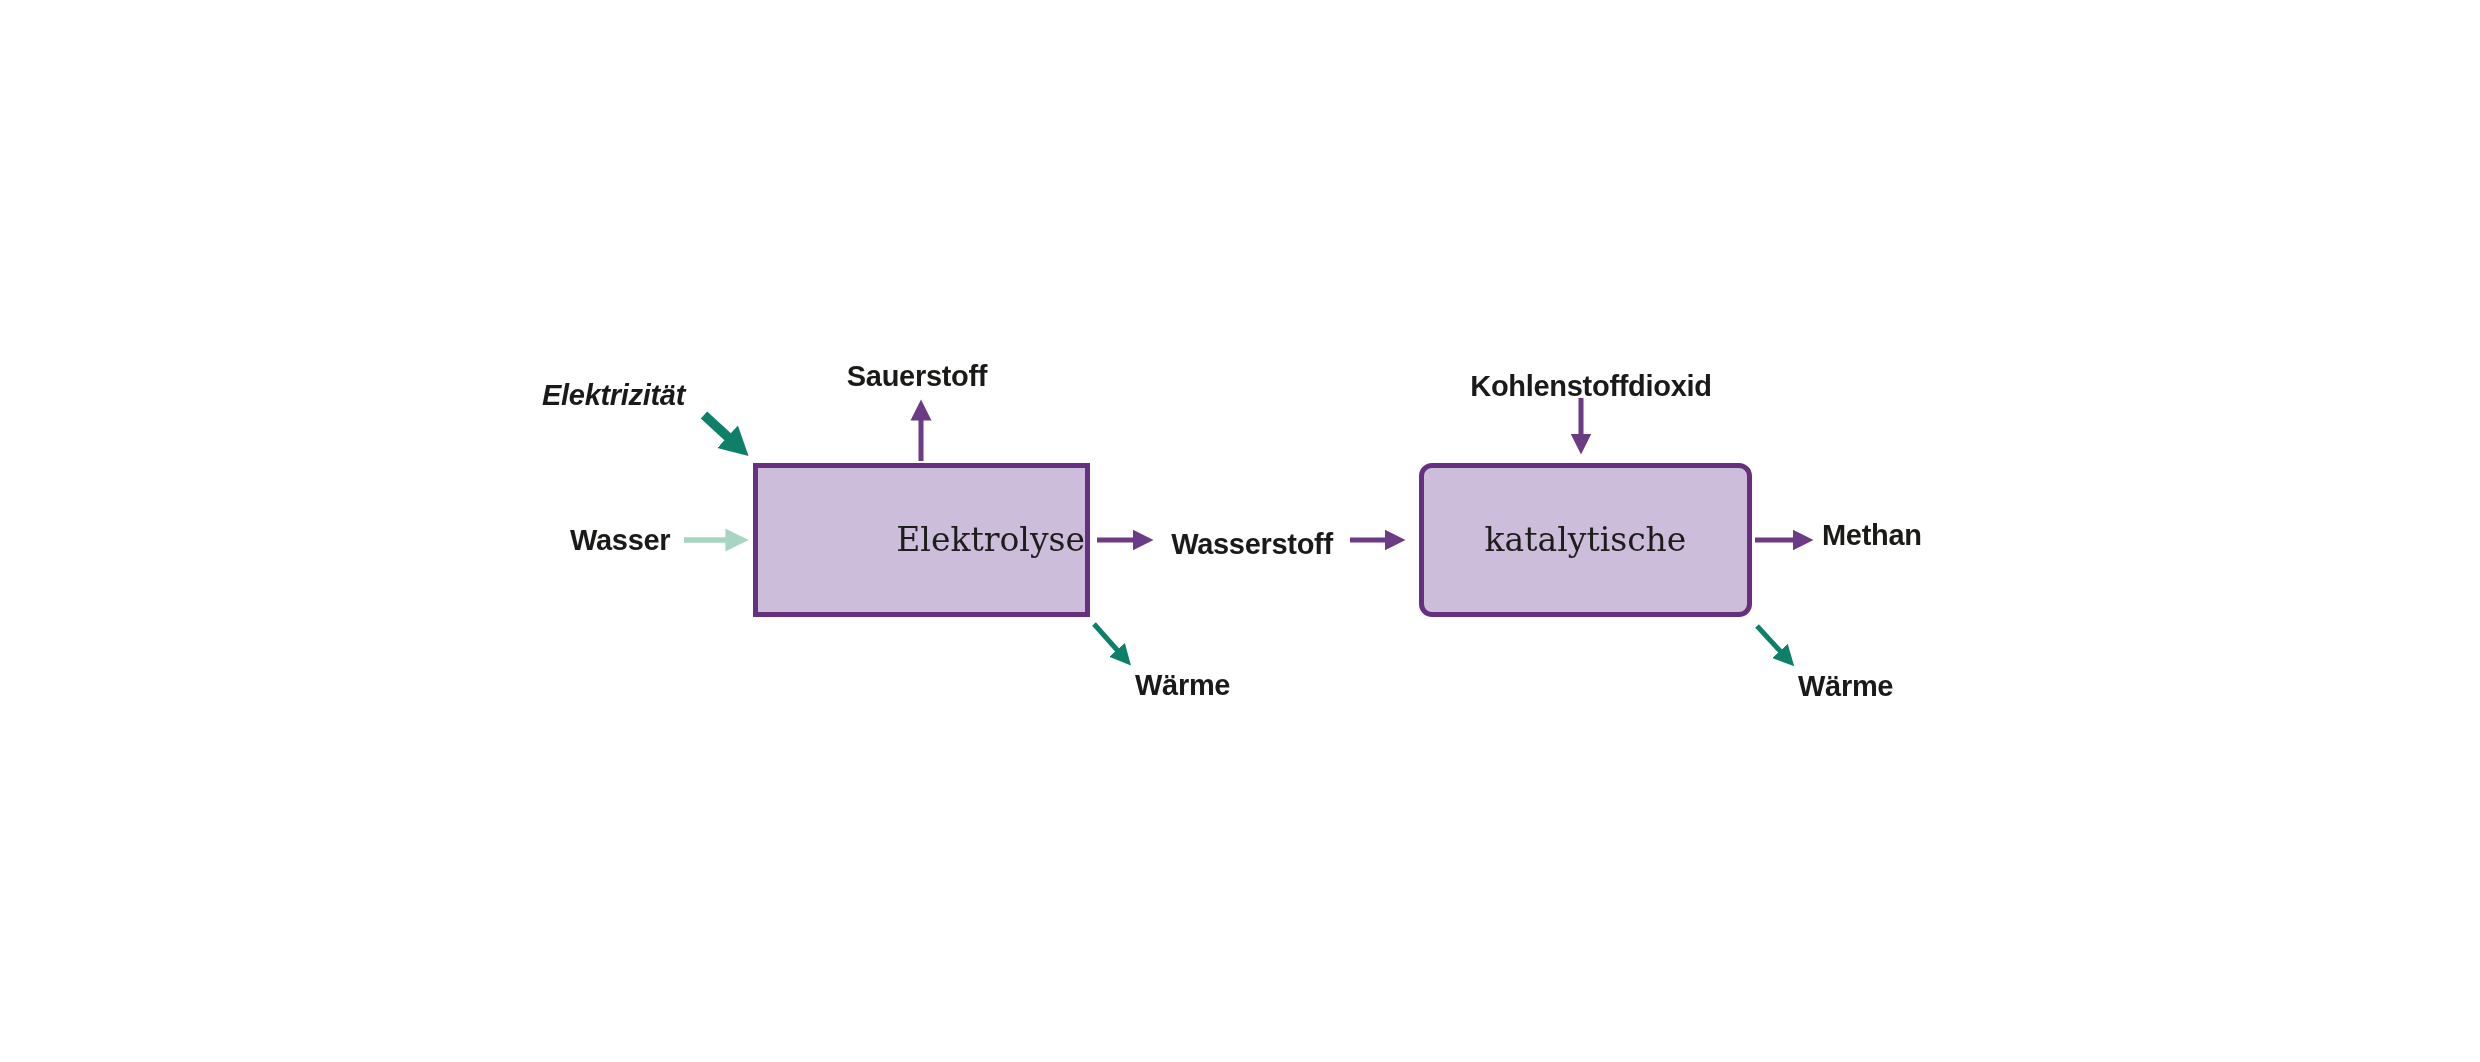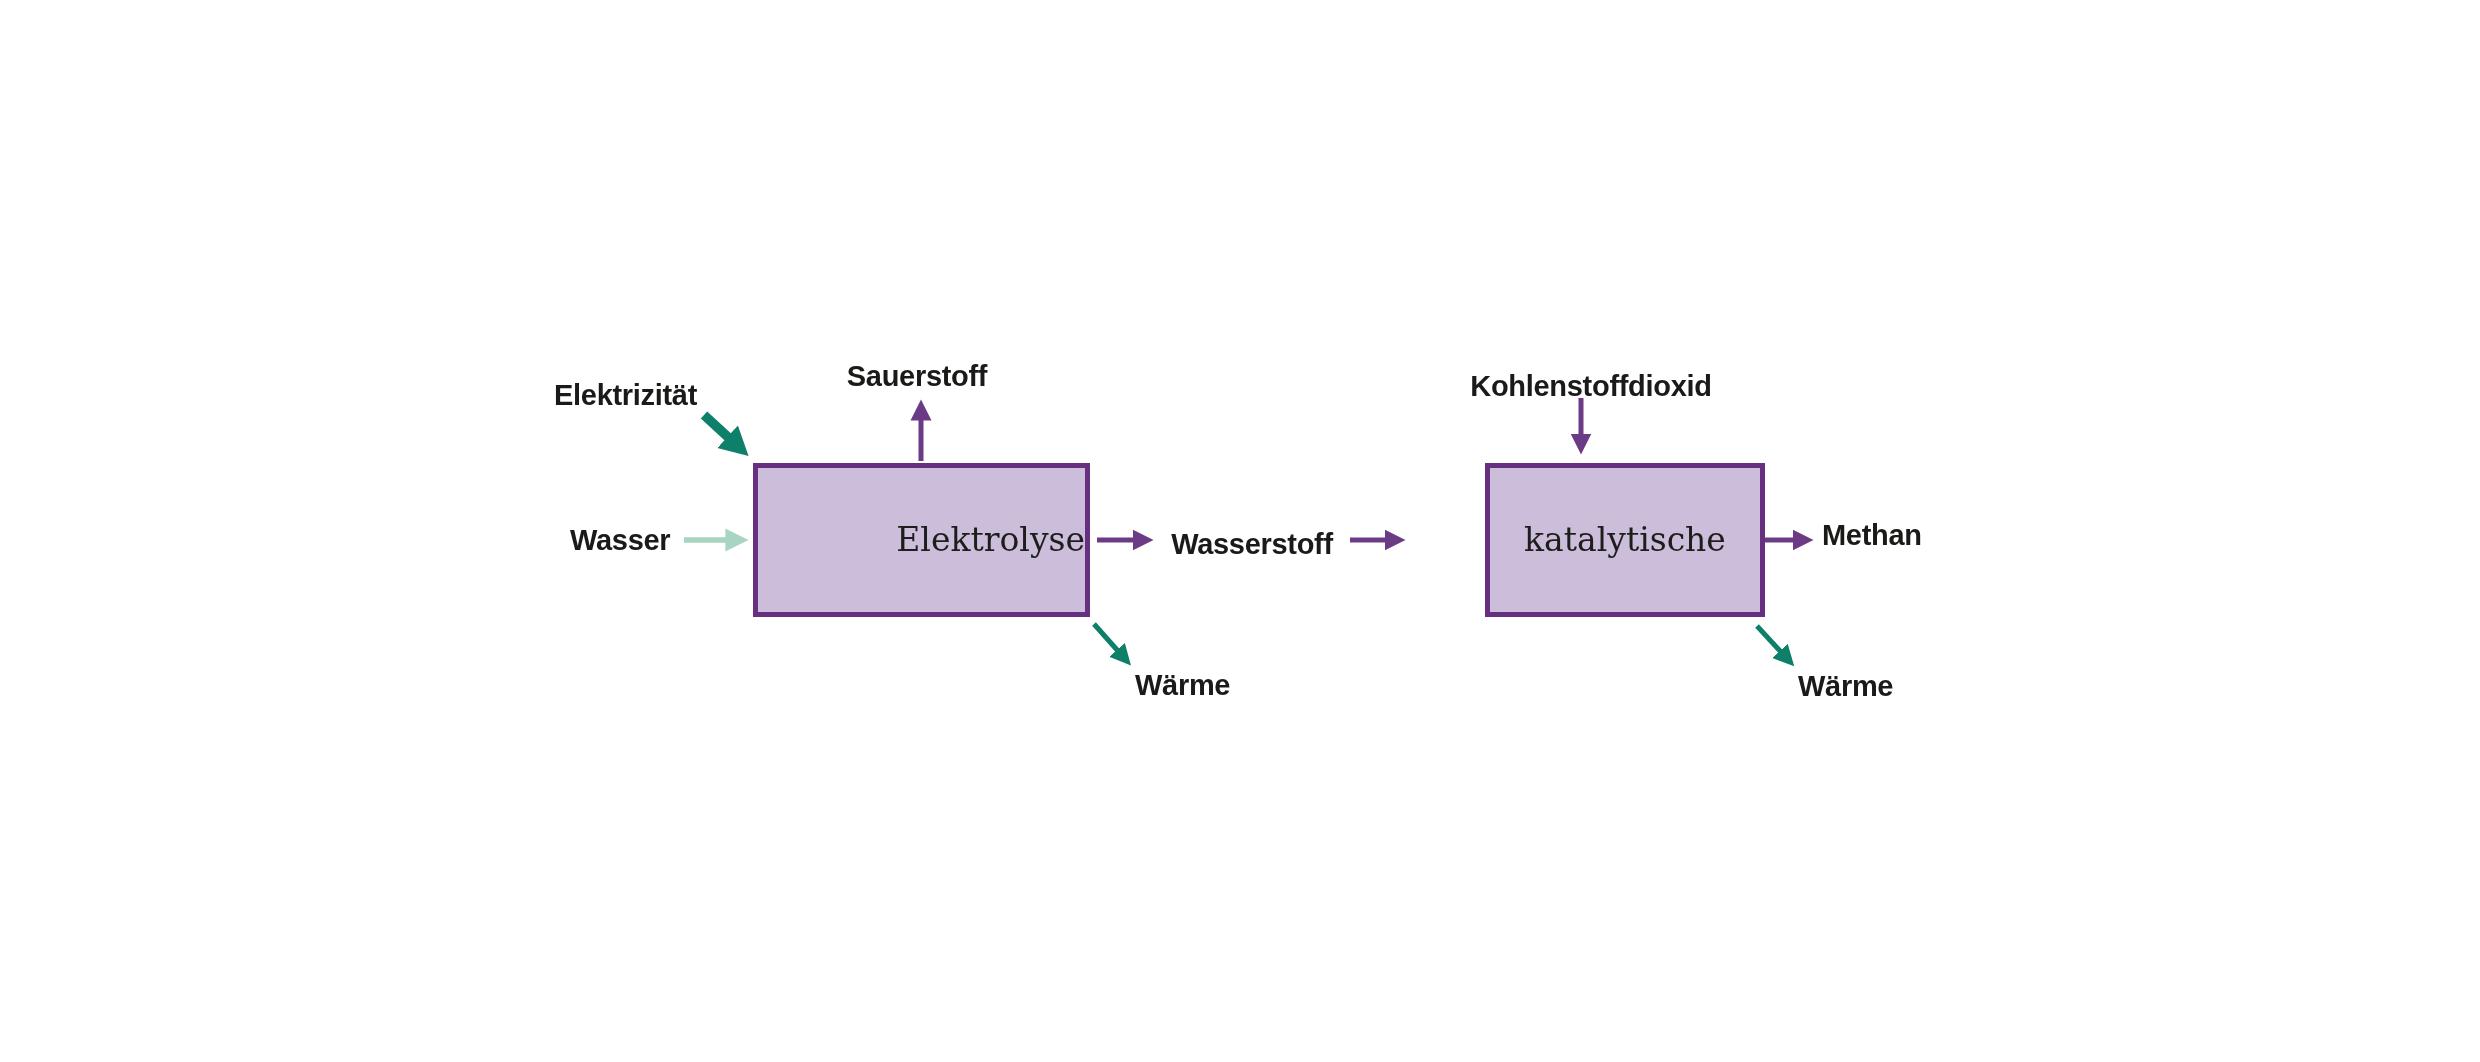--- a/index.html
+++ b/index.html
@@ -35,23 +35,23 @@
   }
   .process-box .box-label {
     font-family: "DejaVu Serif", serif;
     font-weight: normal;
     font-size: 33px;
     line-height: 1.22;
     color: #1d1d1b;
     white-space: nowrap;
   }
   #box-elektrolyse   { left: 753px;  top: 463px; width: 337px; height: 154px; align-items: flex-end; }
-  #box-methanisierung{ left: 1485px; top: 463px; width: 280px; height: 154px; }
+  #box-methanisierung{ left: 1419px; top: 463px; width: 333px; height: 154px; border-radius: 13px; }
 
-  #label-elektrizitaet     { left: 554px;  top: 381px; }
+  #label-elektrizitaet     { left: 542px;  top: 381px; font-style: italic; }
   #label-sauerstoff        { left: 917px;  top: 362px; }
   #label-wasser            { left: 570px;  top: 526px; }
   #label-wasserstoff       { left: 1252px; top: 522px; margin-top: 8px; }
   #label-kohlenstoffdioxid { left: 1591px; top: 372px; }
   #label-methan            { left: 1822px; top: 521px; }
   #label-waerme-1          { left: 1135px; top: 671px; }
   #label-waerme-2          { left: 1798px; top: 672px; }
 
   svg.arrow-layer {
     position: absolute;

